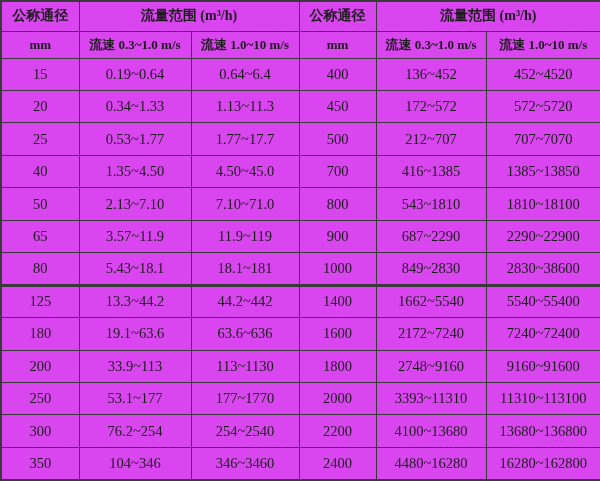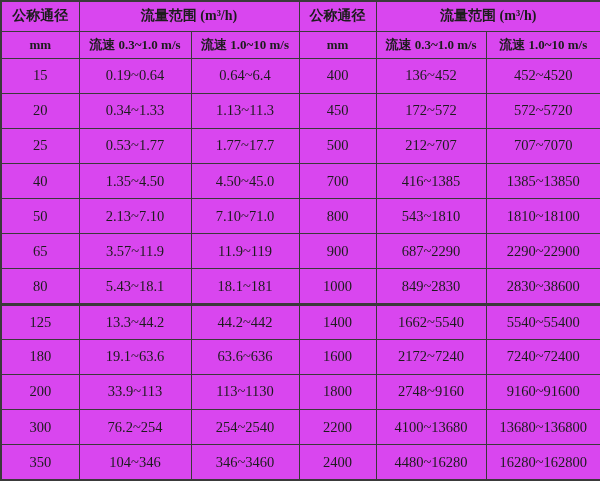--- a/index.html
+++ b/index.html
@@ -137,20 +137,28 @@
       </tr>
       <tr>
         <td>200</td>
         <td>33.9~113</td>
         <td>113~1130</td>
         <td>1800</td>
         <td>2748~9160</td>
         <td>9160~91600</td>
       </tr>
       <tr>
+        <td>250</td>
+        <td>53.1~177</td>
+        <td>177~1770</td>
+        <td>2000</td>
+        <td>3393~11310</td>
+        <td>11310~113100</td>
+      </tr>
+      <tr>
         <td>300</td>
         <td>76.2~254</td>
         <td>254~2540</td>
         <td>2200</td>
         <td>4100~13680</td>
         <td>13680~136800</td>
       </tr>
       <tr>
         <td>350</td>
         <td>104~346</td>

